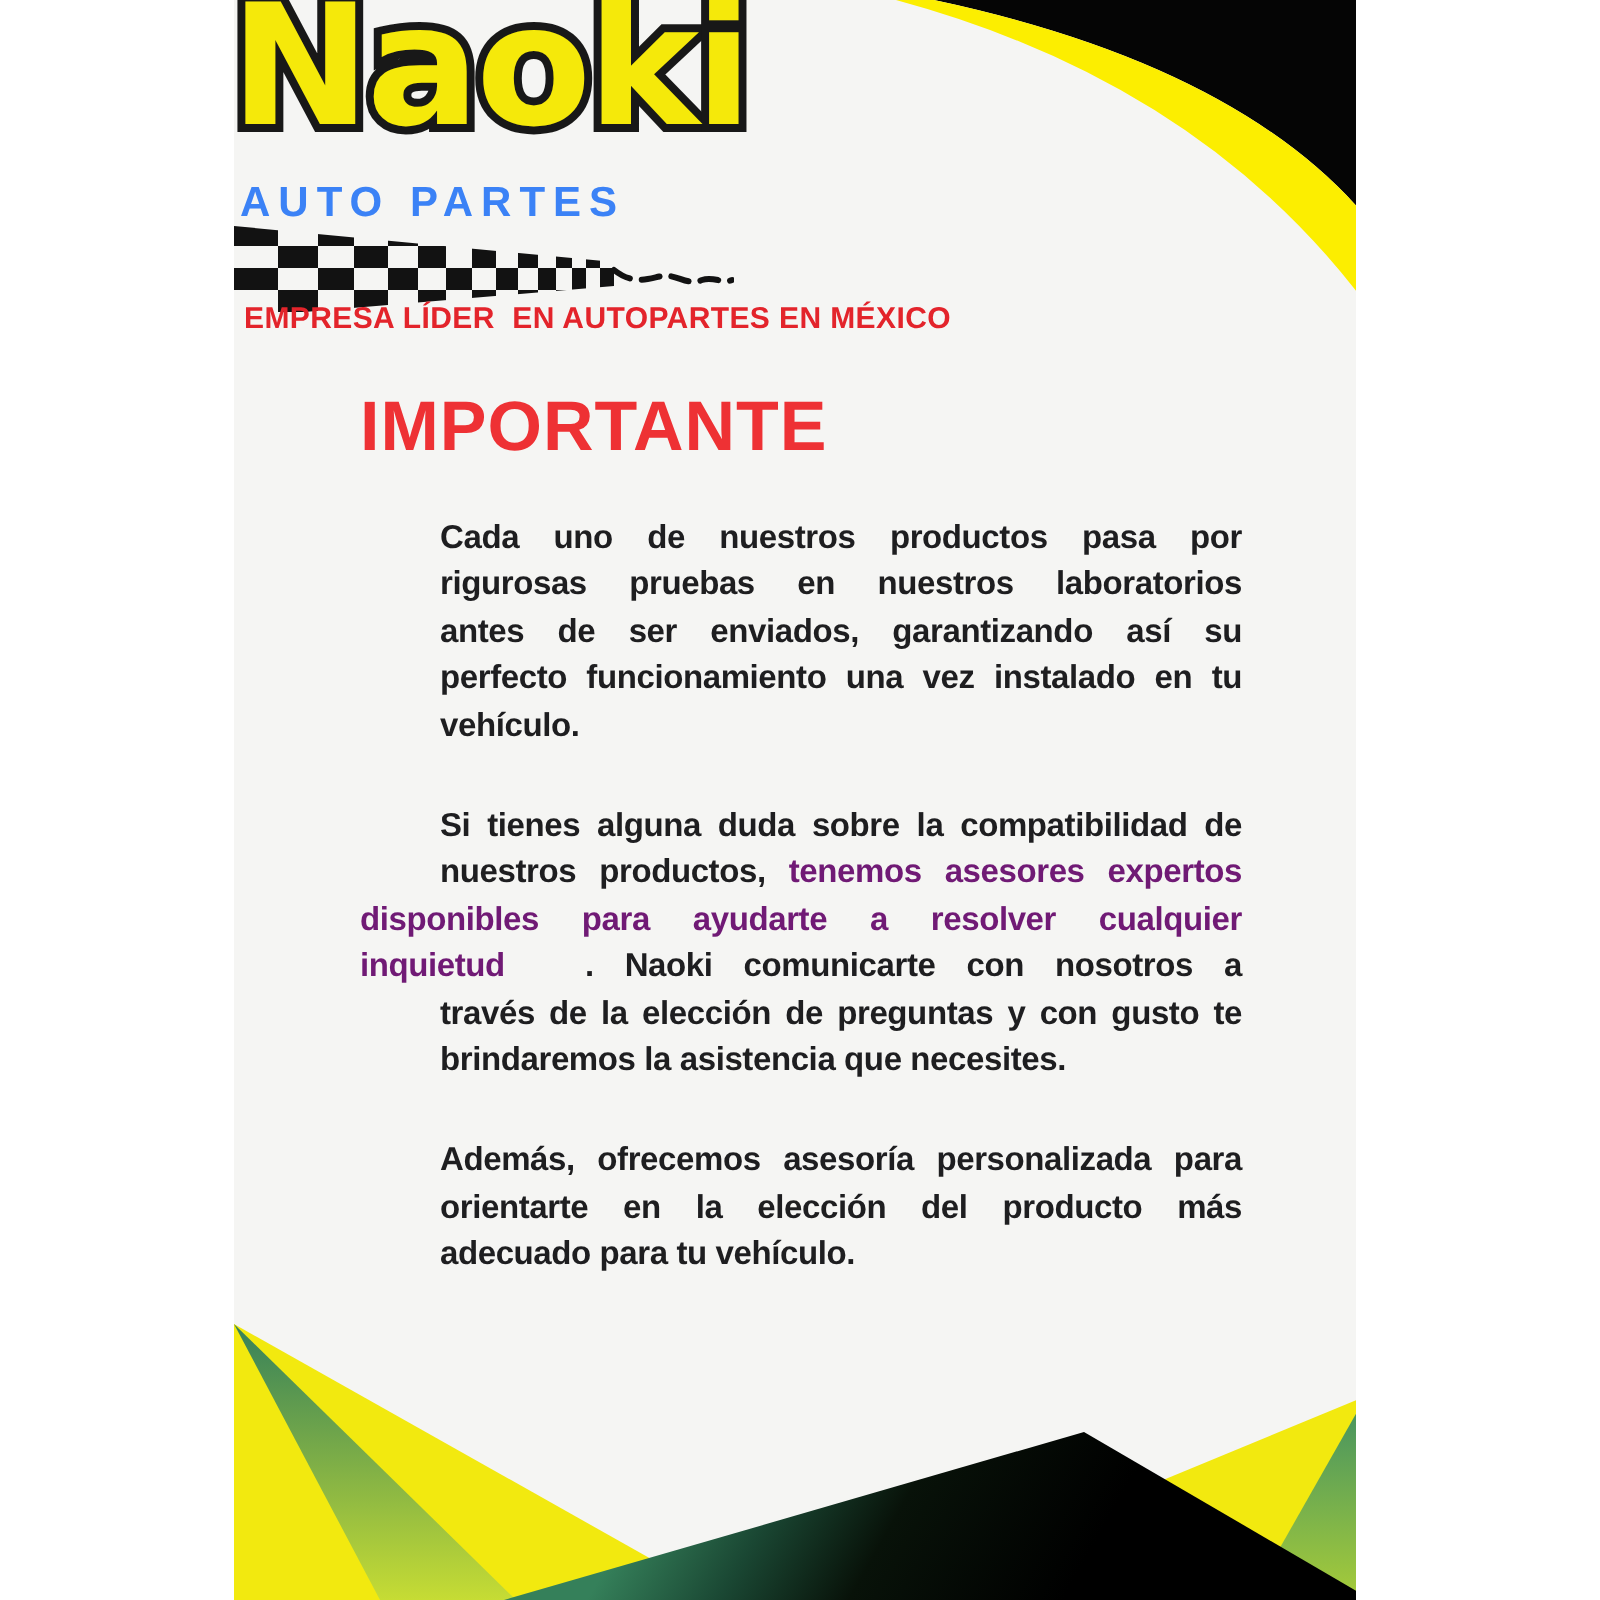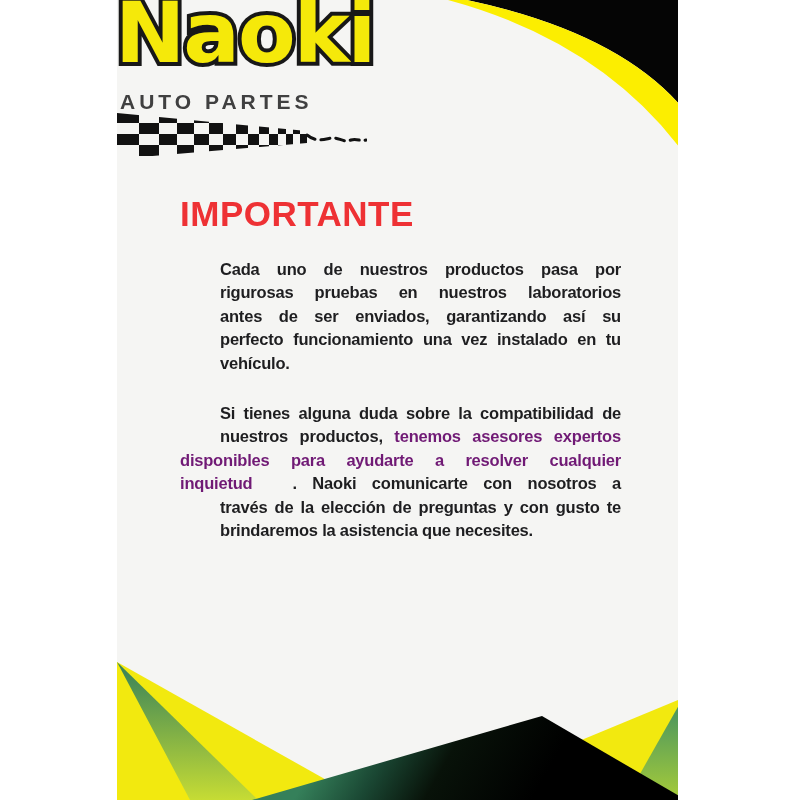--- a/index.html
+++ b/index.html
@@ -8,21 +8,21 @@
   .content-panel{position:absolute;left:117px;top:0;width:569px;height:800px;background:#f5f5f3;}
   .decor{position:absolute;pointer-events:none;}
   .corner-svg{left:0;top:0;}
   .bottom-svg{left:0;top:650px;}
 
   
   .logo-naoki{position:absolute;left:115px;top:-16px;font-family:"DejaVu Sans",sans-serif;
               font-weight:800;font-size:84px;letter-spacing:-2px;color:#f5e90a;
               -webkit-text-stroke:8px #181818;paint-order:stroke fill;white-space:pre;}
   .logo-sub{position:absolute;left:120px;top:90px;font-size:21px;font-weight:600;
-            letter-spacing:4px;color:#404040;white-space:pre;}
+            letter-spacing:4px;color:#3b82f6;white-space:pre;}
   .flag{position:absolute;left:117px;top:112px;}
   .tagline{position:absolute;left:122px;top:151px;font-size:15px;font-weight:700;
            color:#e3242b;letter-spacing:0.2px;white-space:pre;}
 
   
   .heading{position:absolute;left:180px;top:194px;font-size:35px;font-weight:800;
            letter-spacing:0.5px;color:#ee3134;}
   .text-block{position:absolute;left:180px;top:258px;width:441px;color:#1e1e20;
               font-size:16.5px;font-weight:700;letter-spacing:-0.2px;line-height:23.4px;}
   .para{margin:0 0 27px 0;}
@@ -104,34 +104,40 @@
         <rect x="169" y="0" width="7" height="11" fill="#121212"></rect>
         <rect x="169" y="22" width="7" height="11" fill="#121212"></rect>
         <rect x="176" y="11" width="7" height="11" fill="#121212"></rect>
         <rect x="176" y="33" width="7" height="11" fill="#121212"></rect>
         <rect x="183" y="0" width="7" height="11" fill="#121212"></rect>
         <rect x="183" y="22" width="7" height="11" fill="#121212"></rect>
       </g>
     <path d="M190,23 C200,31 208,27 214,26 C222,25 226,31 234,28 C240,26 244,30 249,28" stroke="#121212" stroke-width="3" fill="none" stroke-linecap="round" stroke-dasharray="9 6"></path>
   </svg>
 
+  <div class="tagline">EMPRESA LÍDER  EN AUTOPARTES EN MÉXICO</div>
 
   <div class="heading">IMPORTANTE</div>
 
   <div class="text-block">
     <div class="para">
         <div class="tline"><span class="seg-dark">Cada uno de nuestros productos pasa por</span></div>
         <div class="tline"><span class="seg-dark">rigurosas pruebas en nuestros laboratorios</span></div>
         <div class="tline"><span class="seg-dark">antes de ser enviados, garantizando así su</span></div>
         <div class="tline"><span class="seg-dark">perfecto funcionamiento una vez instalado en tu</span></div>
         <div class="tline tlast"><span class="seg-dark">vehículo.</span></div>
       </div>
     <div class="para">
         <div class="tline"><span class="seg-dark">Si tienes alguna duda sobre la compatibilidad de</span></div>
         <div class="tline"><span class="seg-dark">nuestros productos, </span><span class="seg-red">tenemos asesores expertos</span></div>
         <div class="tline"><span class="seg-red">disponibles para ayudarte a resolver cualquier</span></div>
         <div class="tline"><span class="seg-red">inquietud</span><span class="seg-dark">. Naoki comunicarte con nosotros a</span></div>
         <div class="tline"><span class="seg-dark">través de la elección de preguntas y con gusto te</span></div>
         <div class="tline tlast"><span class="seg-dark">brindaremos la asistencia que necesites.</span></div>
       </div>
+    <div class="para">
+        <div class="tline"><span class="seg-dark">Además, ofrecemos asesoría personalizada para</span></div>
+        <div class="tline"><span class="seg-dark">orientarte en la elección del producto más</span></div>
+        <div class="tline tlast"><span class="seg-dark">adecuado para tu vehículo.</span></div>
+      </div>
   </div>
 
 </div>
 
 </body></html>

